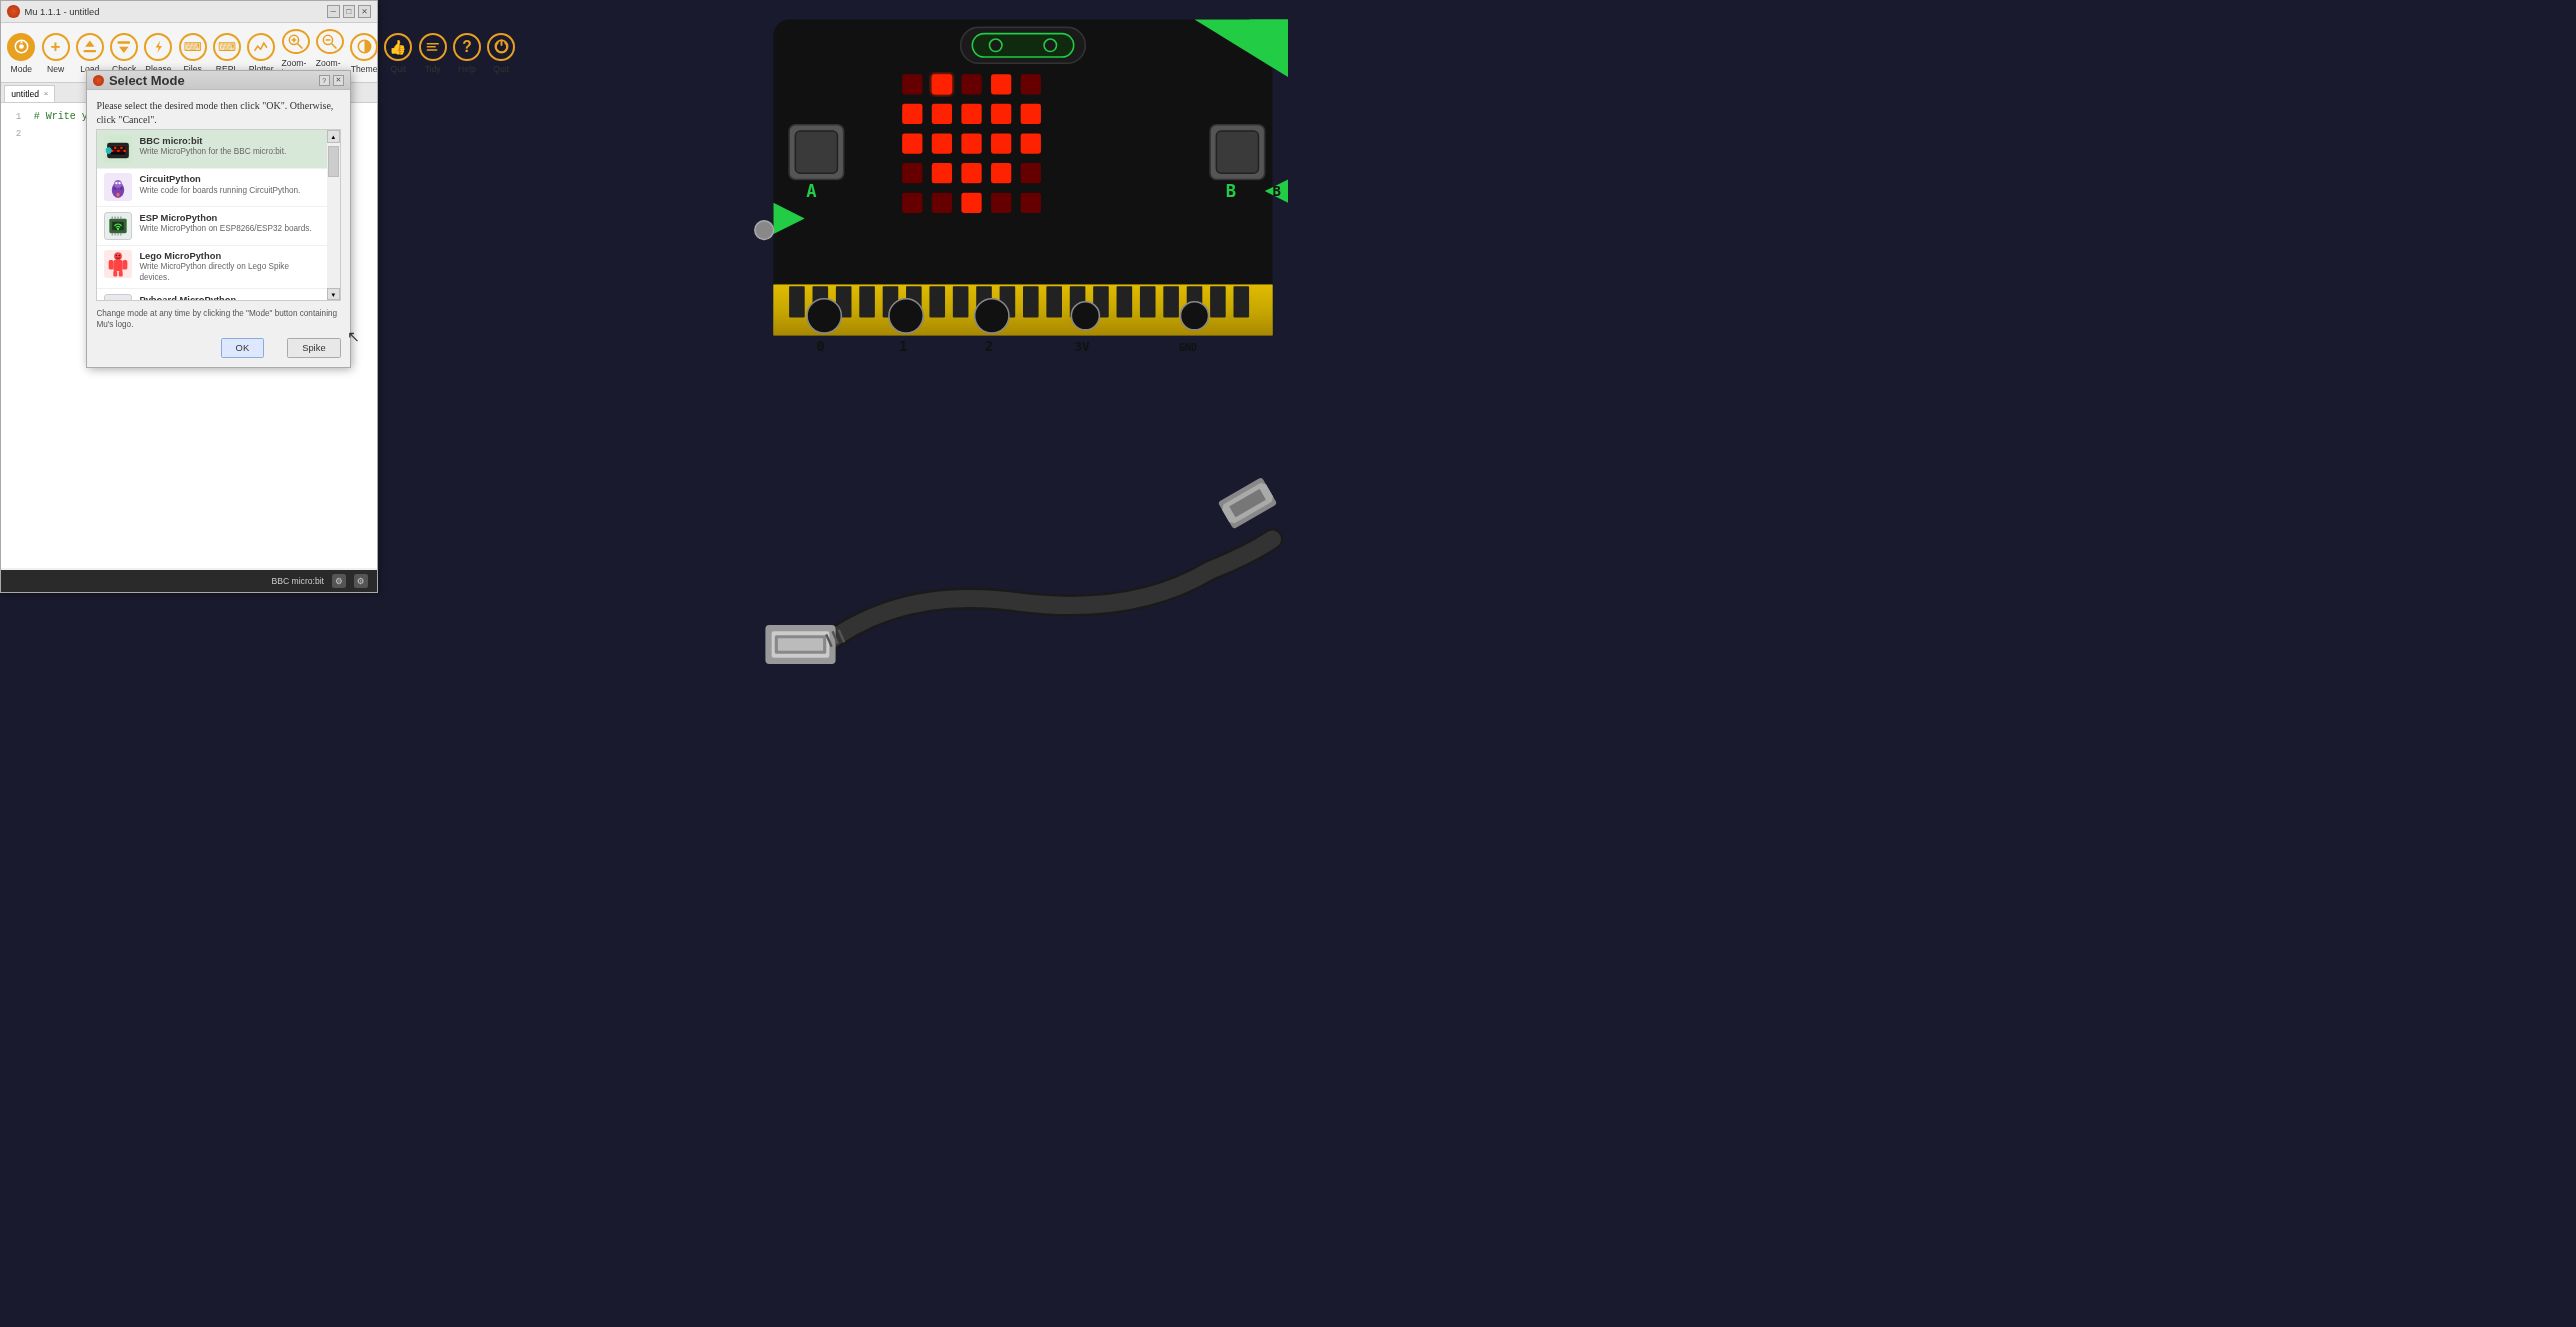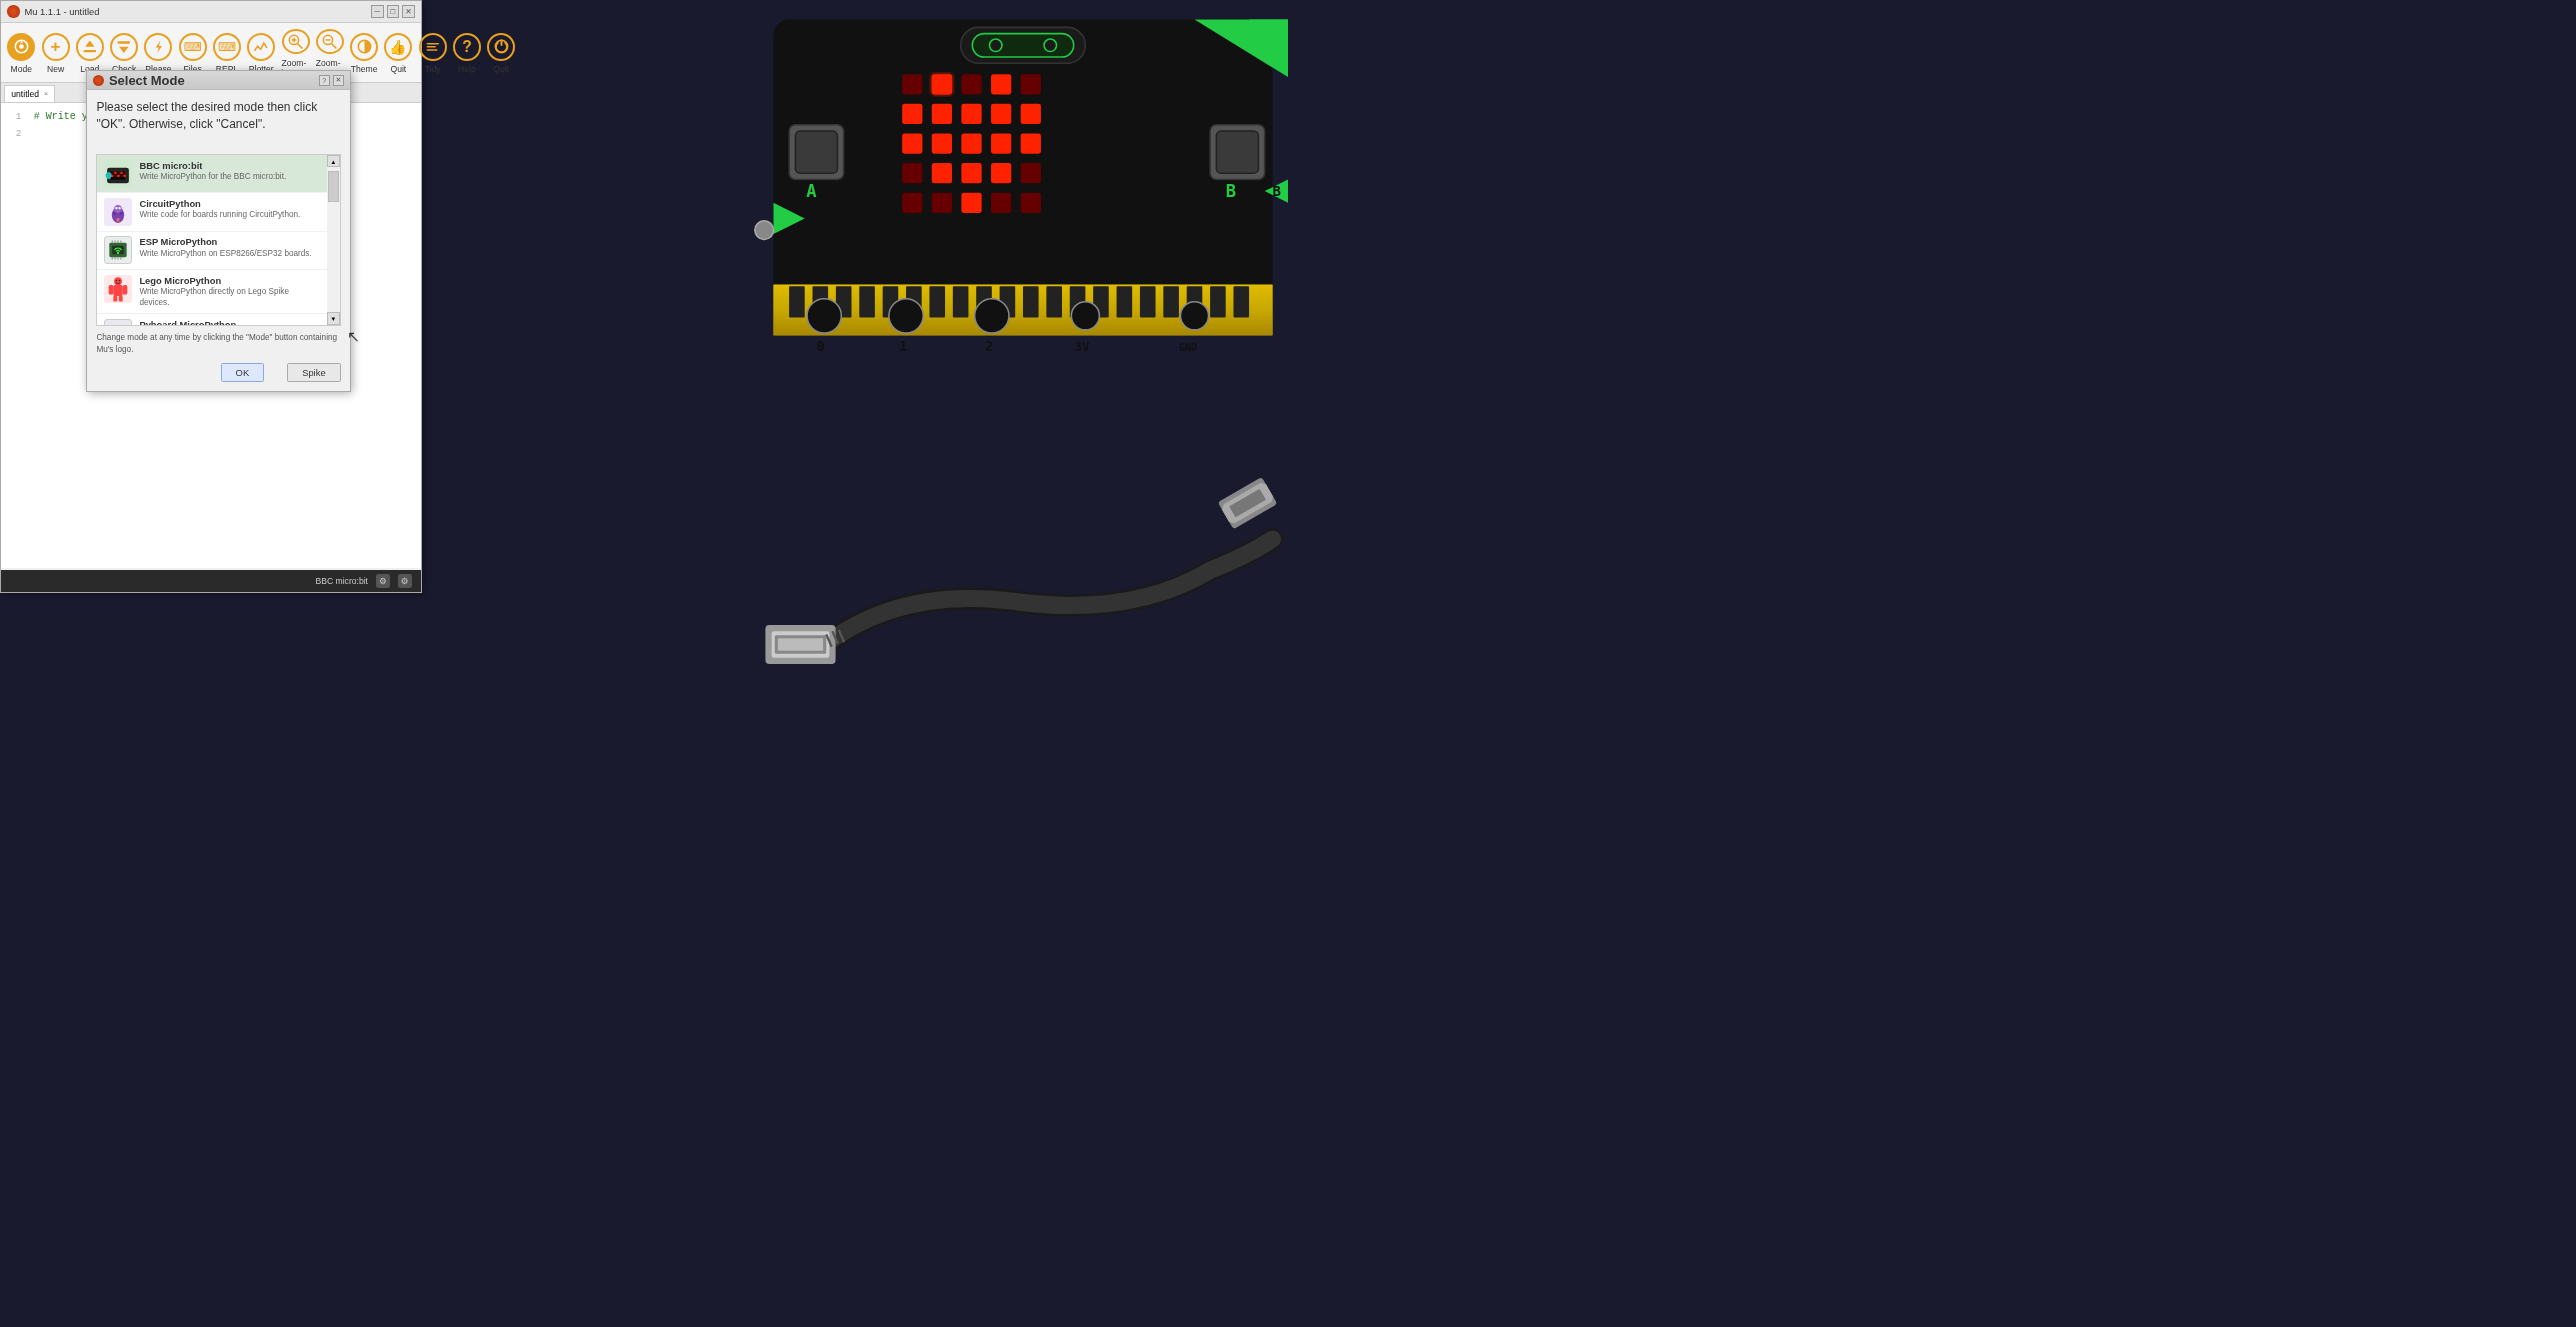--- a/index.html
+++ b/index.html
@@ -9,21 +9,21 @@
       background: #1a1a2e;
       font-family: 'Segoe UI', Arial, sans-serif;
       overflow: hidden;
       position: relative;
     }
 
     
     .main-window {
       position: absolute;
       top: 0; left: 0;
-      width: 422px;
+      width: 378px;
       height: 593px;
       background: #f0f0f0;
       border: 0.8px solid #aaa;
       box-shadow: 1.6px 1.6px 6.2px rgba(0,0,0,0.4);
     }
 
     
     .title-bar {
       background: #e8e8e8;
       height: 22px;
@@ -239,24 +239,25 @@
       align-items: center;
       justify-content: center;
       font-size: 7px;
       cursor: pointer;
       color: #555;
     }
     .dialog-body {
       padding: 9.4px 9.4px 6.2px;
     }
     .dialog-instruction {
-      font-size: 12px;
+      font-size: 10px;
       color: #333;
-      margin-bottom: 21px;
+      margin-bottom: 2px;
       line-height: 1.4;
+      font-family: Liberation Serif, serif;
     }
 
     
     .mode-list-container {
       border: 0.8px solid #ccc;
       background: #fff;
       position: relative;
       height: 172px;
       overflow: hidden;
     }

